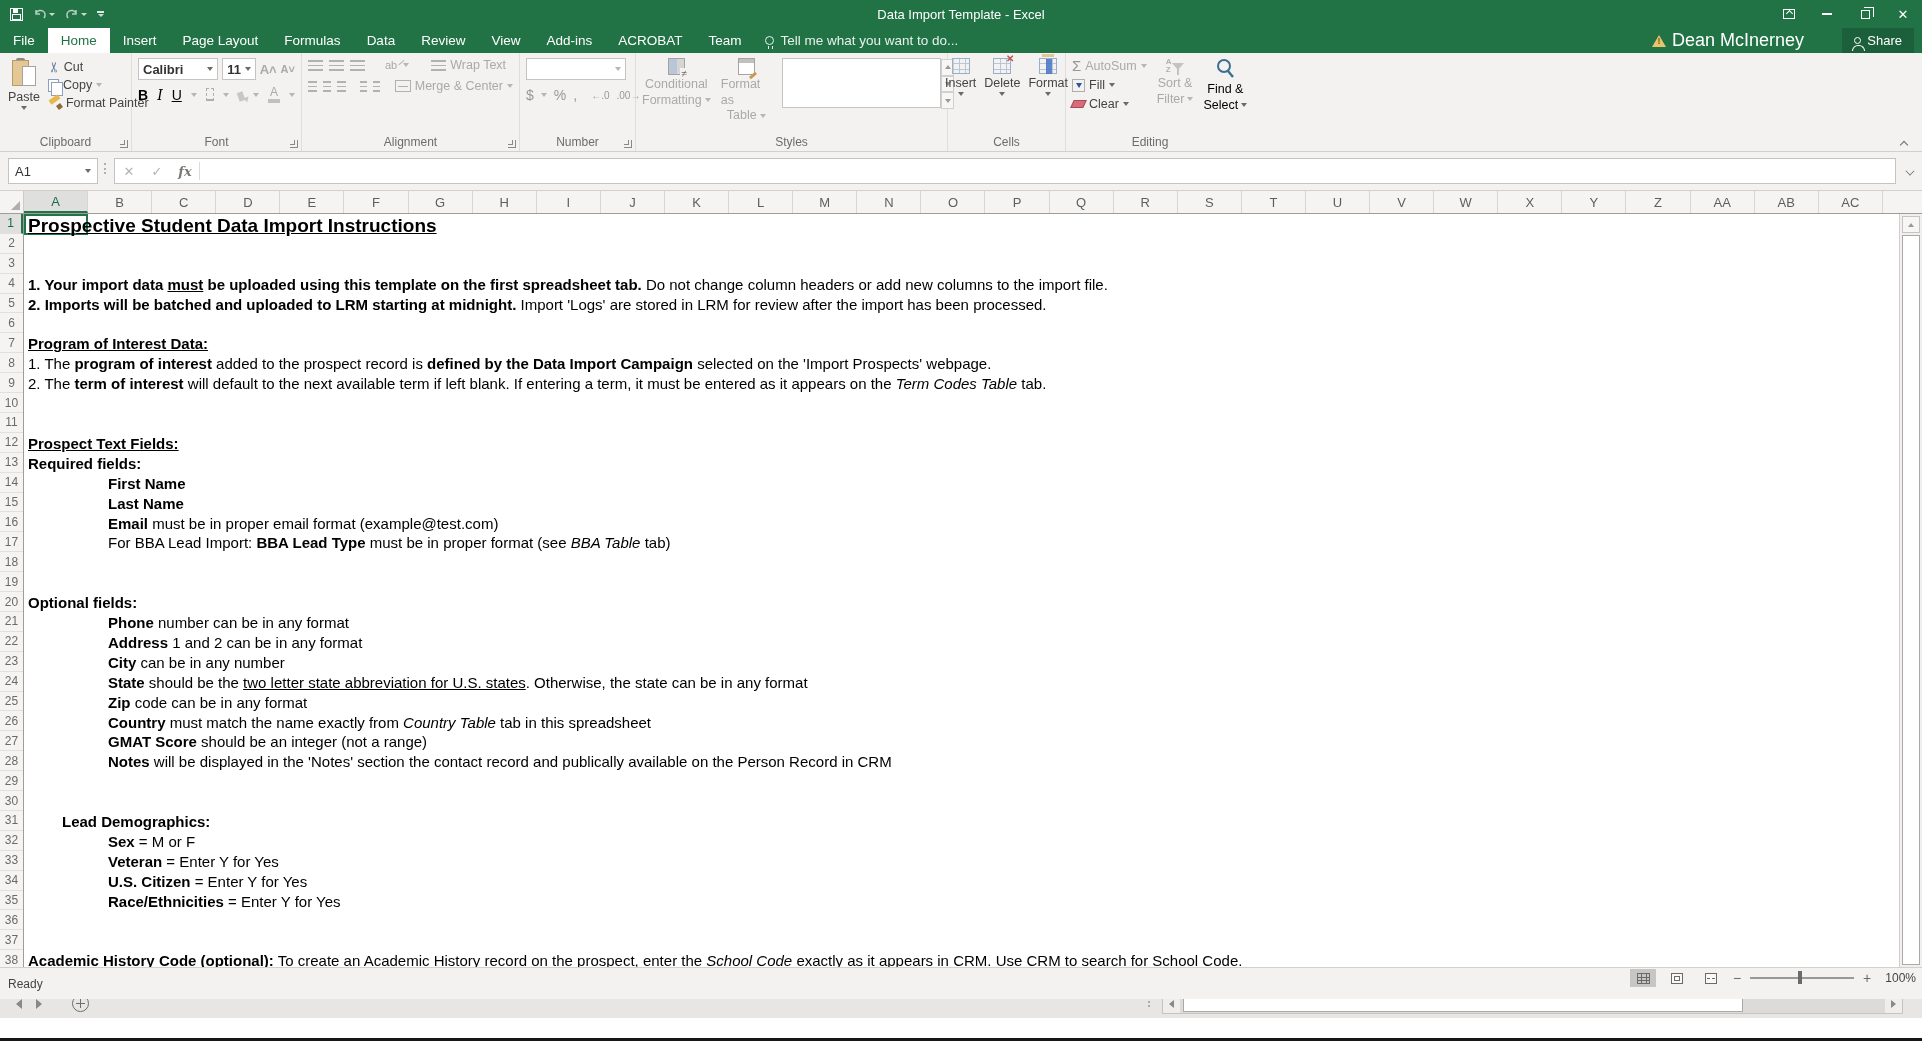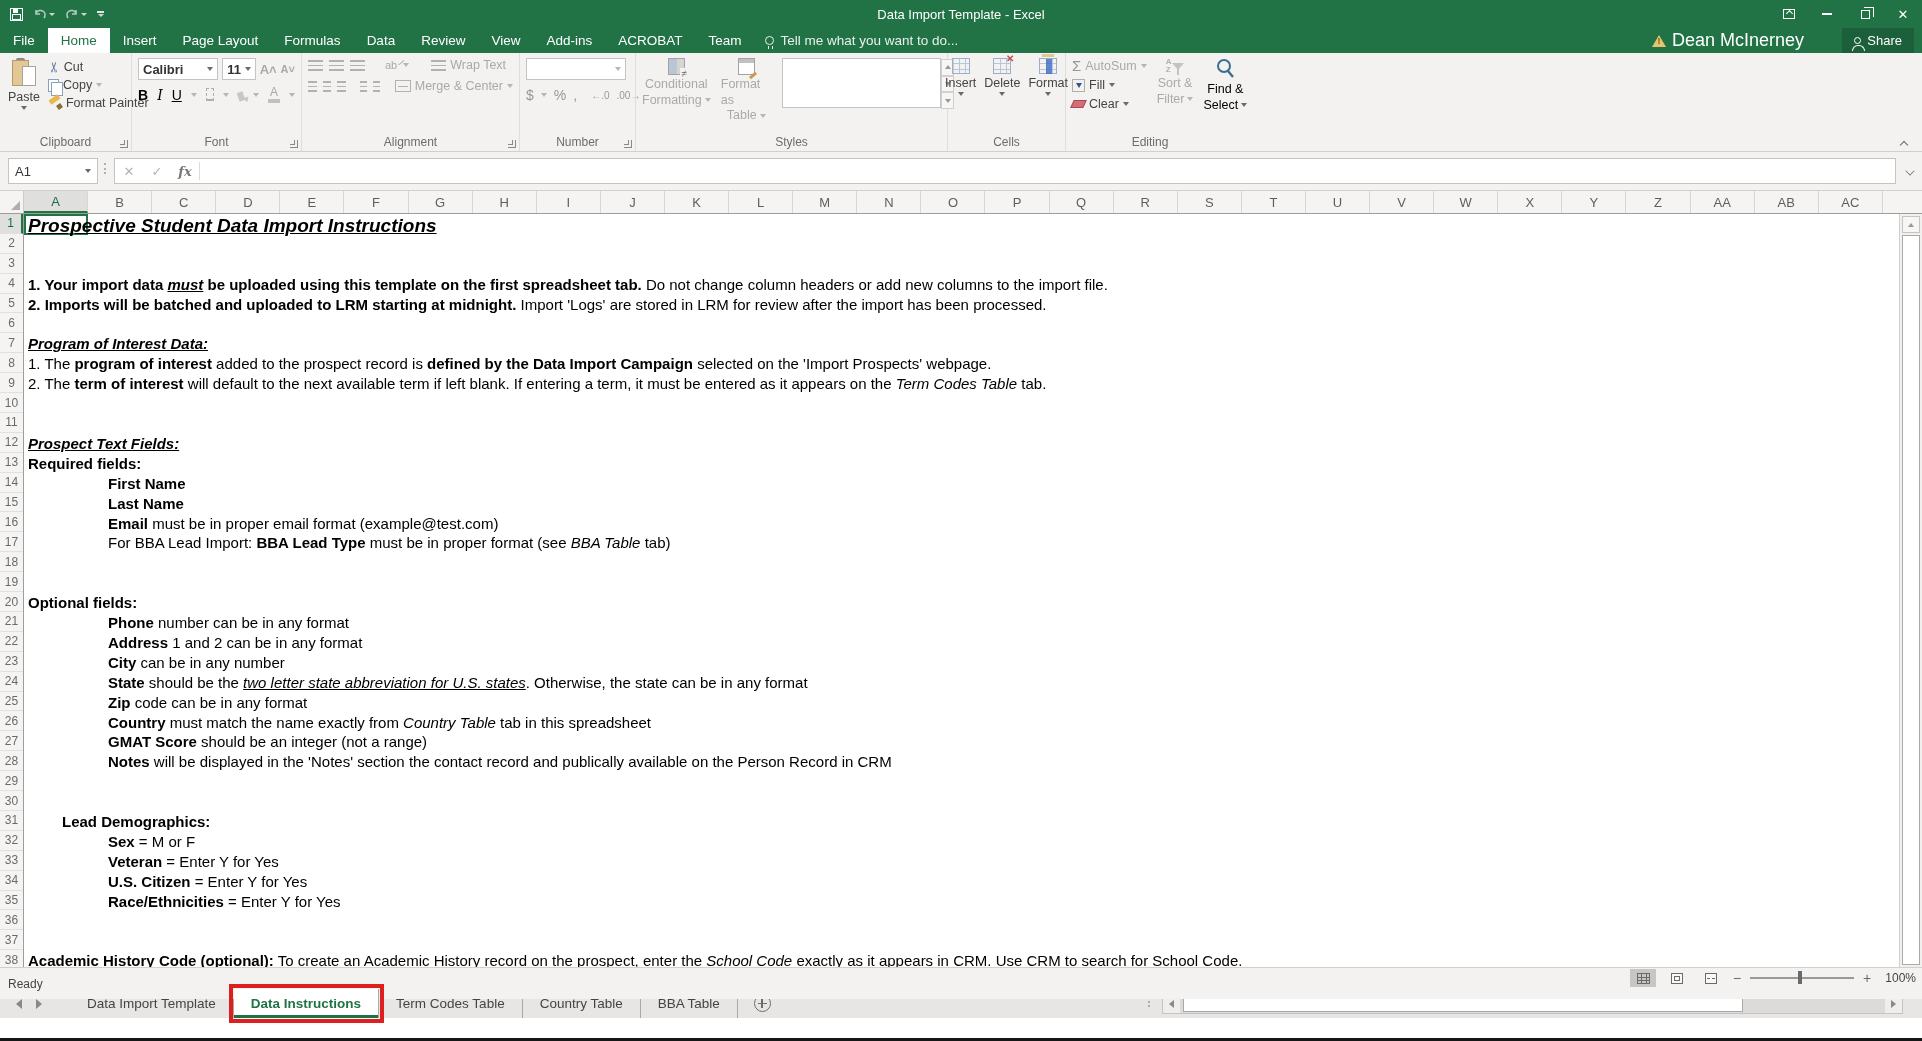--- a/index.html
+++ b/index.html
@@ -141,21 +141,21 @@
   .gridwrap{position:absolute;left:0;top:214px;width:1899px;height:774px;background:#fff;overflow:hidden;}
   .gutter{position:absolute;left:0;top:0;width:24px;height:100%;background:#f5f4f3;border-right:1px solid #9e9d9b;}
   .rn{position:absolute;left:0;width:23px;height:20px;display:flex;align-items:center;justify-content:center;
       font-size:12px;color:#6a6a6a;border-bottom:1px solid #e2e0de;}
   .rn.sel{background:#dfdfde;color:#1a6b44;border-right:2px solid #217346;}
   .selbox{position:absolute;left:24px;top:0;width:64px;height:21px;border:2px solid #217346;}
   .crow{position:absolute;font-size:15px;color:#000;white-space:nowrap;line-height:19px;}
   .crow.big{font-size:19px;line-height:22px;}
   .crow .b{font-weight:bold;}
   .crow .i{font-style:italic;}
-  .crow .u{text-decoration:underline;font-style:italic;}
+  .crow .u{text-decoration:underline;}
 
   
   .vscroll{position:absolute;right:0;top:214px;width:23px;height:774px;background:#f1f0ef;border-left:1px solid #d2d0ce;}
   .vs-up{position:absolute;left:2px;top:2px;width:18px;height:17px;background:#f7f6f5;border:1px solid #c6c4c2;display:flex;align-items:center;justify-content:center;}
   .vs-dn{position:absolute;left:2px;bottom:2px;width:18px;height:17px;background:#f7f6f5;border:1px solid #c6c4c2;display:flex;align-items:center;justify-content:center;}
   .vs-thumb{position:absolute;left:2px;top:21px;width:18px;height:730px;background:#fff;border:1px solid #aba9a7;}
 
   
   .sheettabs{position:absolute;left:0;top:988px;width:100%;height:30px;background:#e7e6e5;border-top:1px solid #aba9a7;display:flex;align-items:stretch;}
   .navarrows{display:flex;align-items:center;gap:14px;padding:0 14px 0 16px;}
@@ -634,27 +634,20 @@
     <span class="vs-dn">
         <span class="td"></span>
       </span>
   </div>
 
   <div class="sheettabs">
     <div class="navarrows">
       <span class="tri-l"></span>
       <span class="tri-r"></span>
     </div>
-    <div class="stabs" id="stabs">
-        <div class="stab">Data Import Template</div>
-        <div class="stab active annotated">Data Instructions</div>
-        <div class="stab">Term Codes Table</div>
-        <div class="stab">Country Table</div>
-        <div class="stab">BBA Table</div>
-      </div>
     <div class="newsheet">
         <span class="ic-plus"></span>
       </div>
     <div class="tabsplit">
         <i></i>
         <i></i>
         <i></i>
       </div>
     <div class="hscroll">
       <span class="hs-arrow">

